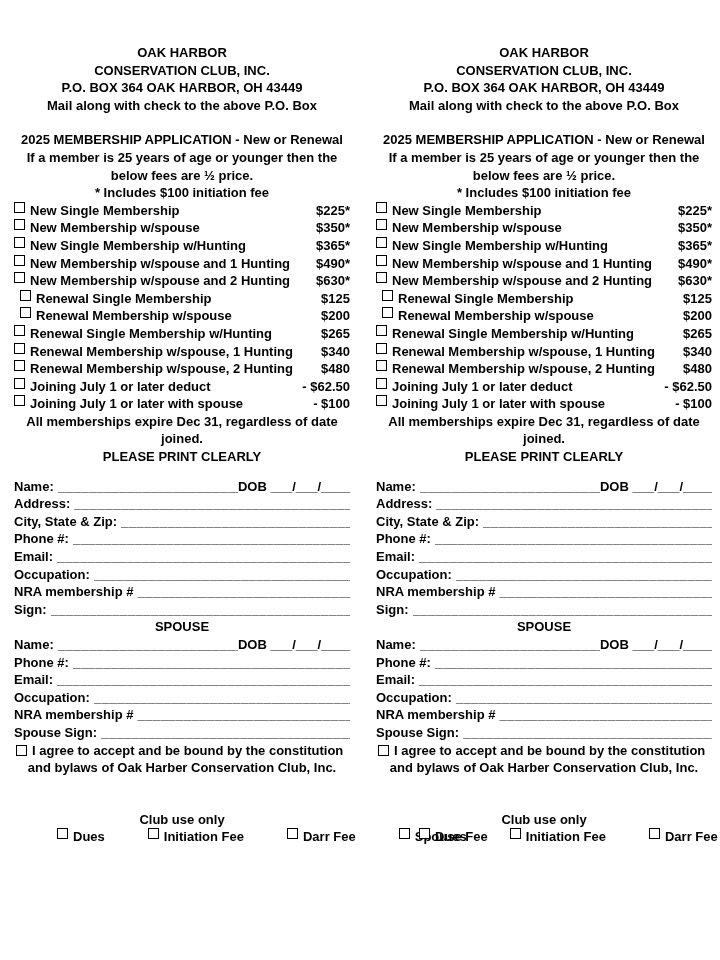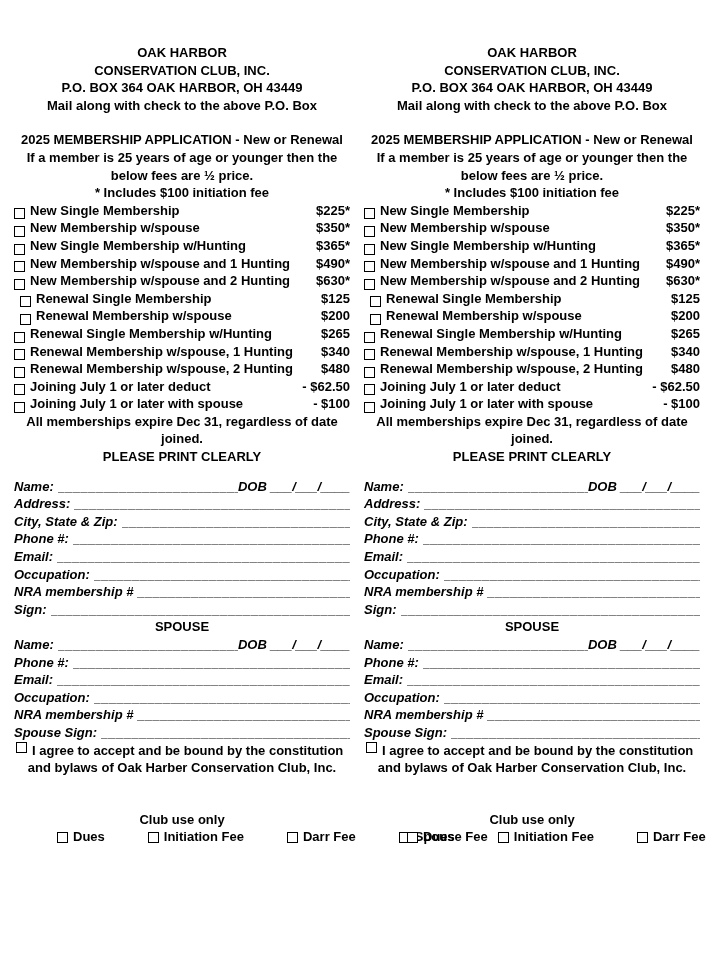--- a/index.html
+++ b/index.html
@@ -1,38 +1,38 @@
 <!DOCTYPE html>
 <html><head>
 <meta charset="utf-8">
 <style>
   html,body{margin:0;padding:0;background:#fff;}
   .page{
     width:720px;height:960px;background:#ffffff;color:#000000;
     font-family:"Liberation Sans",sans-serif;font-weight:700;
     font-size:13px;line-height:17.6px;
-    display:flex;gap:14px;
+    display:flex;gap:26px;
     padding:44px 8px 0 14px;box-sizing:border-box;overflow:hidden;
   }
   .col{width:336px;flex:0 0 336px;}
   .c{text-align:center;}
   .nw{white-space:nowrap;}
-  .fee{display:flex;align-items:flex-end;white-space:nowrap;}
+  .fee{display:flex;align-items:flex-start;white-space:nowrap;}
   .fee .fl{flex:1 1 auto;overflow:hidden;}
   .fee .fp{flex:0 0 auto;text-align:right;}
   .fee.ind{padding-left:6px;}
   .cb{display:inline-block;width:9px;height:9px;border:1.7px solid #000;flex:0 0 auto;margin-right:5px;background:#fff;}
-  .fr{display:flex;align-items:center;white-space:nowrap;font-style:italic;}
+  .fr{display:flex;align-items:center;white-space:nowrap;}
   .lb{flex:0 0 auto;margin-right:4px;}
   .fill{flex:1 1 auto;overflow:hidden;white-space:nowrap;letter-spacing:.5px;}
   .dob{flex:0 0 auto;margin-left:0;}
-  .agree{display:flex;white-space:nowrap;padding-left:2px;}
+  .agree{display:flex;align-items:center;white-space:nowrap;padding-left:2px;}
   .sponsor{white-space:nowrap;}
   .club{display:flex;justify-content:space-between;white-space:nowrap;padding-right:2px;}
-  .clubitem{display:flex;align-items:center;padding-left:43px;}
+  .clubitem{display:flex;align-items:flex-start;padding-left:43px;}
   .gap17{height:17px;}
   .gap12{height:12px;}
 </style>
 </head>
 <body>
 
 <div class="page">
   <div class="col">
 
     <div class="c nw">OAK HARBOR</div>

